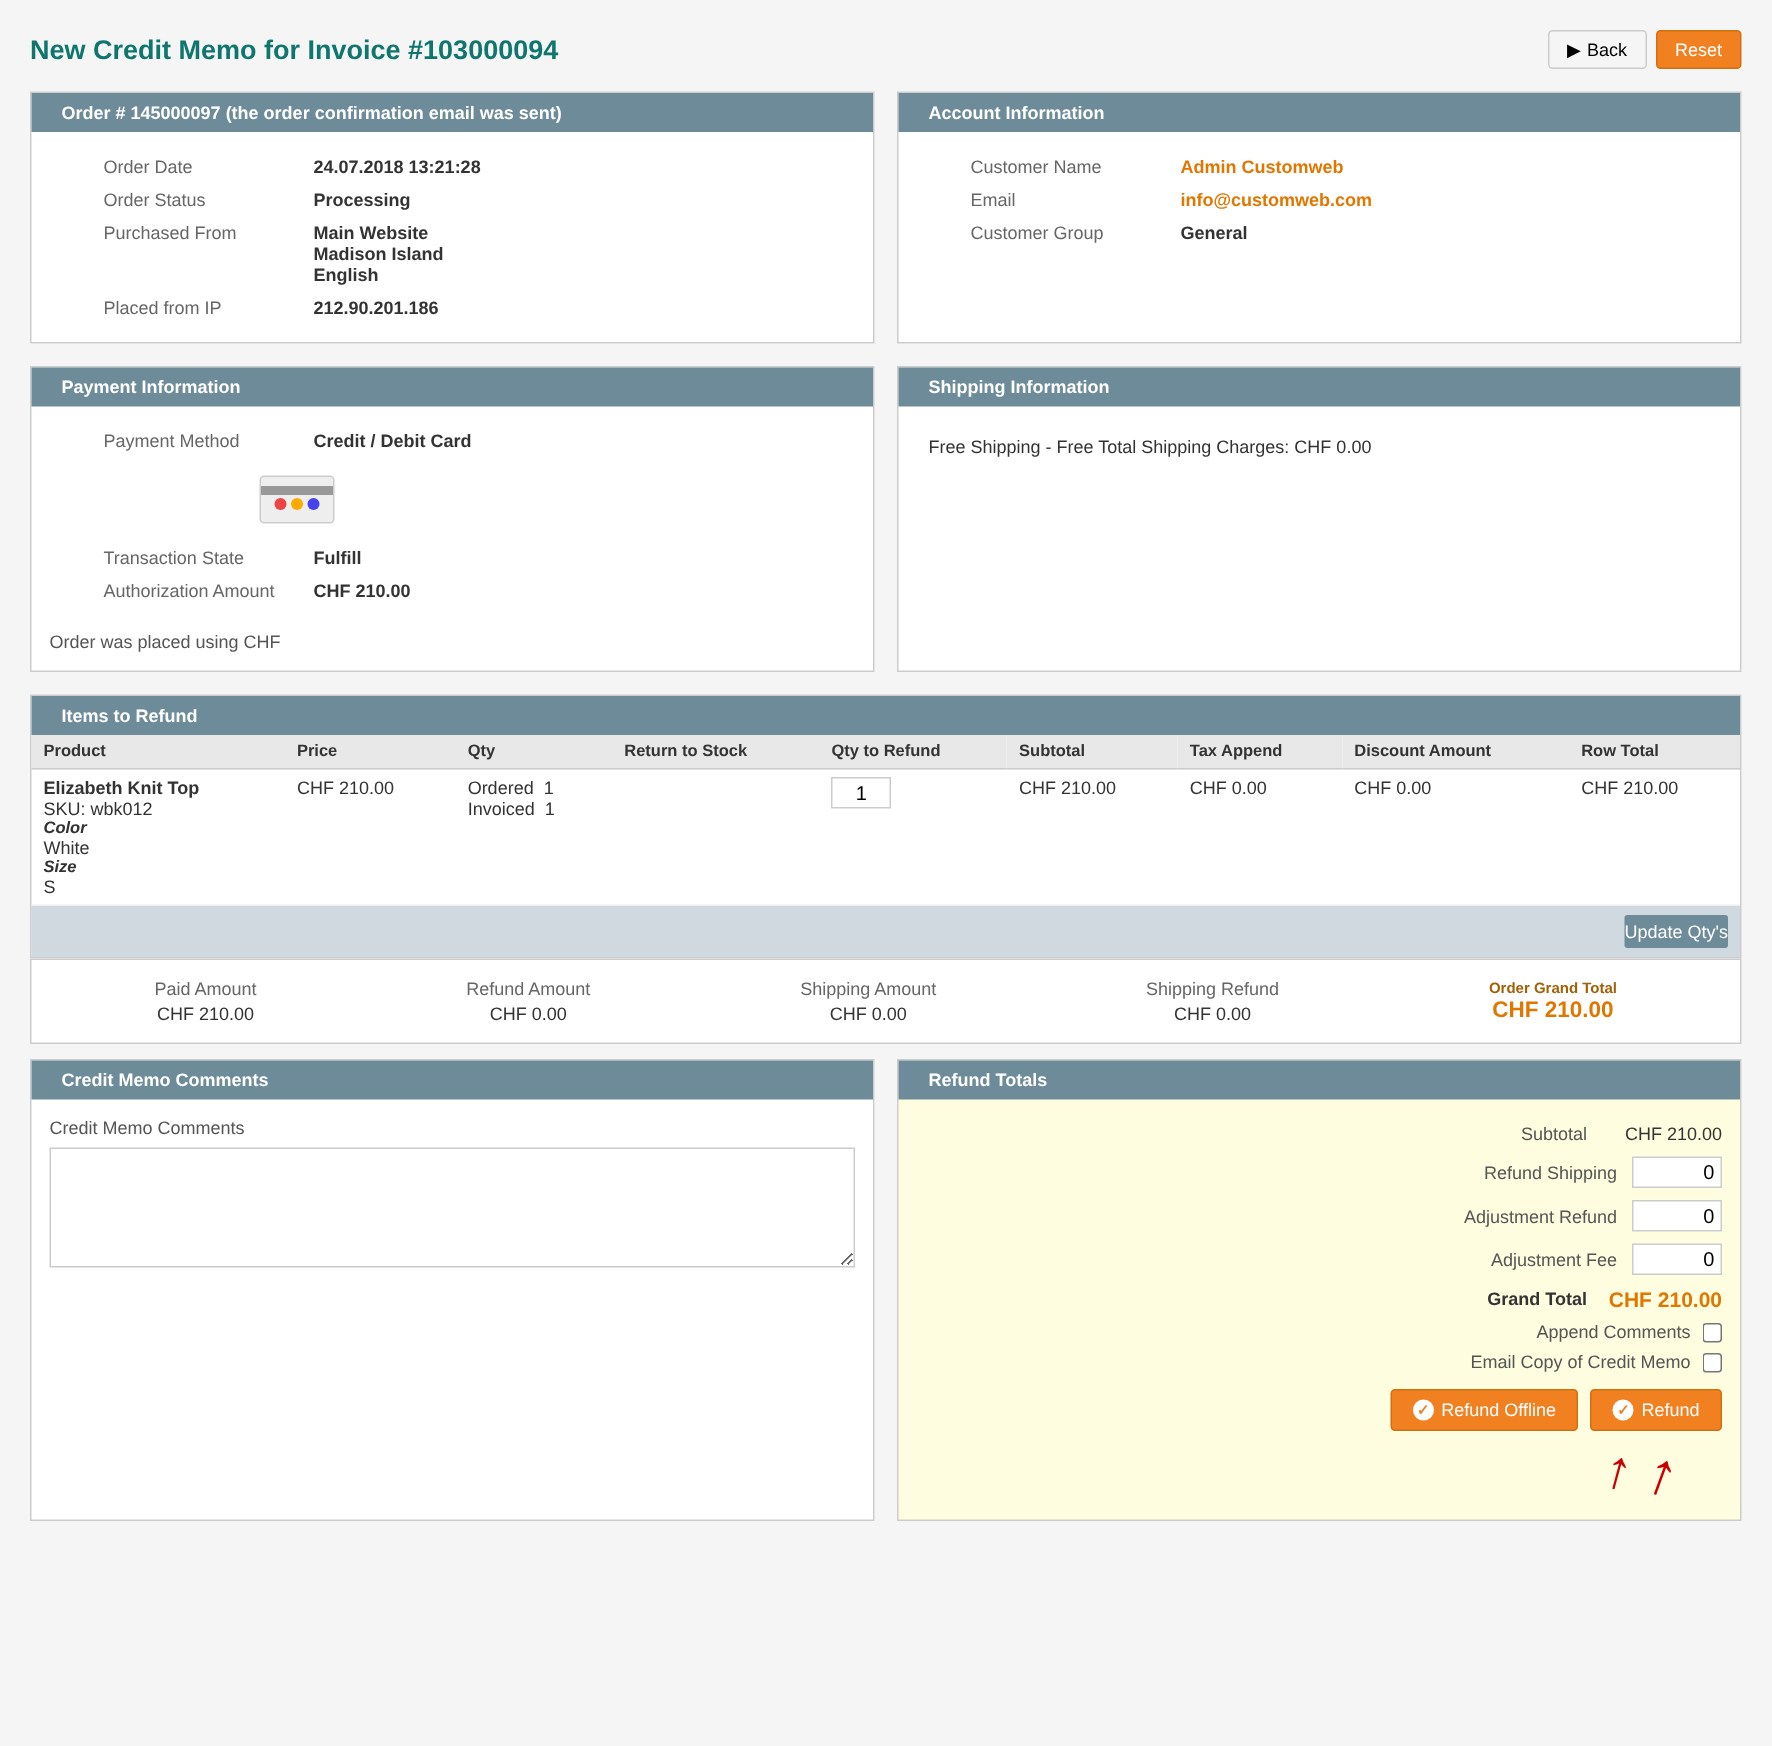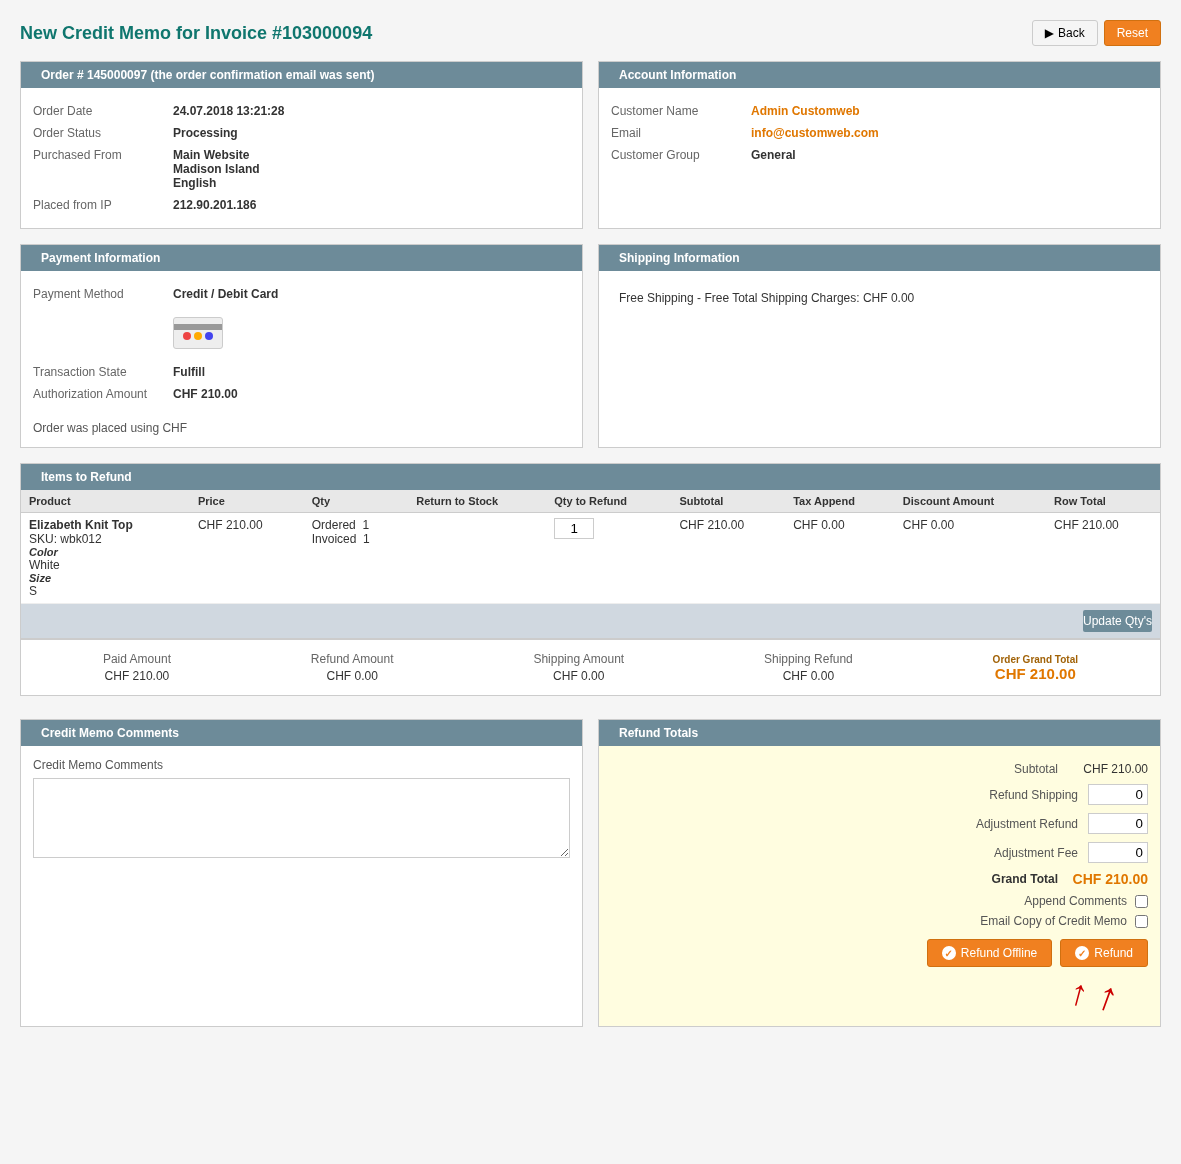--- a/index.html
+++ b/index.html
@@ -7,42 +7,42 @@
     .page { width: 1181px; padding: 20px; background: #f5f5f5; }
     .page-header { display: flex; justify-content: space-between; align-items: center; margin-bottom: 15px; }
     .page-title { color: #0f766e; font-size: 18px; font-weight: bold; }
     .header-buttons { display: flex; gap: 6px; }
     .btn-back { background: #f5f5f5; border: 1px solid #ccc; padding: 5px 12px; cursor: pointer; font-size: 12px; border-radius: 3px; display: flex; align-items: center; gap: 4px; }
     .btn-reset { background: #f08020; border: 1px solid #d07010; color: white; padding: 5px 12px; cursor: pointer; font-size: 12px; border-radius: 3px; }
     .two-col { display: grid; grid-template-columns: 1fr 1fr; gap: 15px; margin-bottom: 15px; }
     .panel { background: white; border: 1px solid #ccc; }
     .panel-header { background: #6d8b99; color: white; padding: 6px 20px; font-weight: bold; font-size: 12px; }
     .panel-body { padding: 12px; }
-    .info-row { display: flex; padding: 4px 0; }
+    .info-row { display: flex; padding: 4px 0; margin-left: 36px; }
     .info-label { width: 140px; color: #666; flex-shrink: 0; }
     .info-value { font-weight: bold; }
     .info-value a { color: #e07700; text-decoration: none; }
     .credit-card-icon { width: 50px; height: 32px; background: #eee; border: 1px solid #ccc; border-radius: 3px; display: inline-flex; align-items: center; justify-content: center; margin: 6px 0; position: relative; }
     .credit-card-icon::before { content: ''; position: absolute; top: 6px; left: 0; right: 0; height: 6px; background: #999; }
     .credit-card-dots { display: flex; gap: 3px; margin-top: 6px; }
     .dot { width: 8px; height: 8px; border-radius: 50%; }
     .dot-red { background: #e44; }
     .dot-yellow { background: #fa0; }
     .dot-blue { background: #44e; }
     .shipping-text { padding: 8px; font-size: 12px; }
     .full-width { margin-bottom: 15px; }
     .items-table { width: 100%; border-collapse: collapse; }
     .items-table th { background: #e8e8e8; border-bottom: 1px solid #ccc; padding: 5px 8px; text-align: left; font-weight: bold; font-size: 11px; }
     .items-table td { padding: 5px 8px; border-bottom: 1px solid #eee; vertical-align: top; font-size: 12px; }
     .product-name { font-weight: bold; }
     .product-attr-label { font-style: italic; font-weight: bold; font-size: 11px; }
     .qty-input { width: 40px; border: 1px solid #ccc; padding: 2px 4px; text-align: center; }
     .update-btn-row { background: #d0d8e0; text-align: right; padding: 6px 8px; }
     .btn-update { background: #6d8b99; color: white; border: none; padding: 4px 0; cursor: pointer; font-size: 12px; border-radius: 2px; }
-    .totals-summary { background: white; border: 1px solid #ccc; padding: 12px; margin-bottom: 23px; display: flex; justify-content: space-around; align-items: center; }
+    .totals-summary { background: white; border: 1px solid #ccc; padding: 12px; margin-bottom: 10px; display: flex; justify-content: space-around; align-items: center; }
     .totals-summary .total-item { text-align: center; }
     .totals-summary .total-label { color: #666; margin-bottom: 3px; }
     .totals-summary .total-value { font-weight: normal; }
     .grand-total-label { color: #a16207; font-weight: bold; font-size: 10px; }
     .grand-total-value { color: #e07700; font-weight: bold; font-size: 15px; }
     .bottom-section { display: grid; grid-template-columns: 1fr 1fr; gap: 15px; }
     .comments-area { width: 100%; min-height: 80px; border: 1px solid #ccc; padding: 6px; font-size: 12px; resize: vertical; }
     .refund-totals-panel { background: #fffde0; border: 1px solid #ccc; }
     .refund-totals-body { padding: 12px; }
     .refund-row { display: flex; justify-content: flex-end; align-items: center; padding: 4px 0; gap: 10px; }

